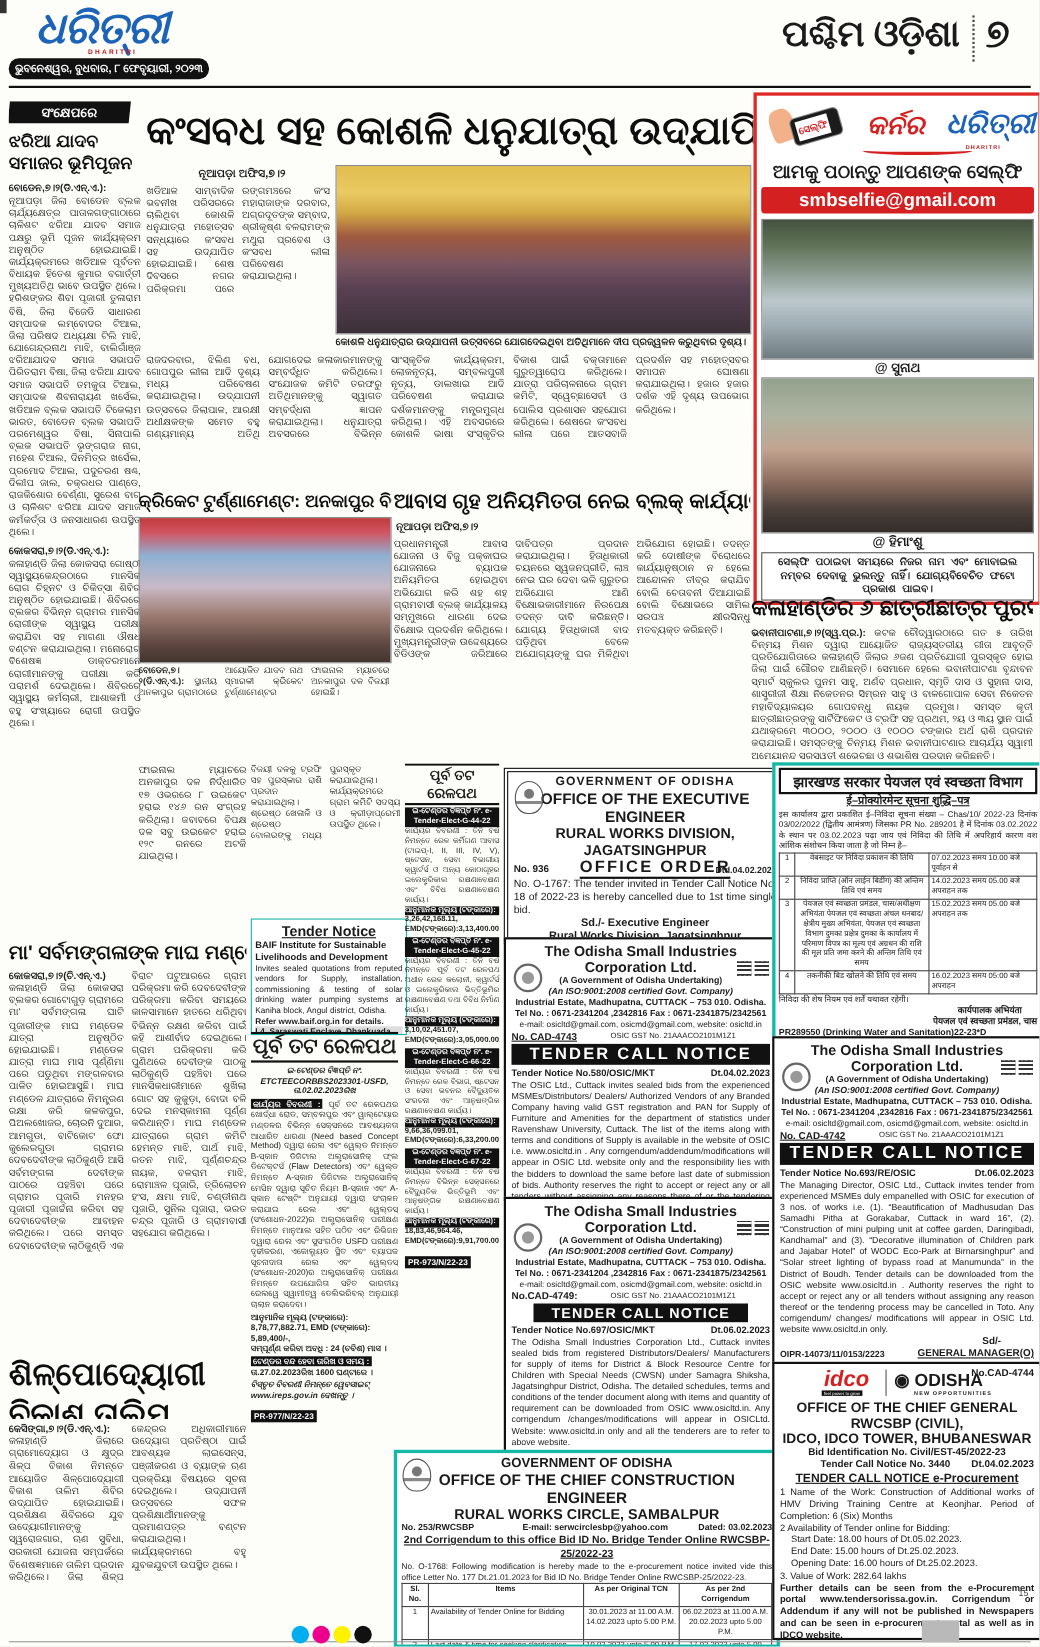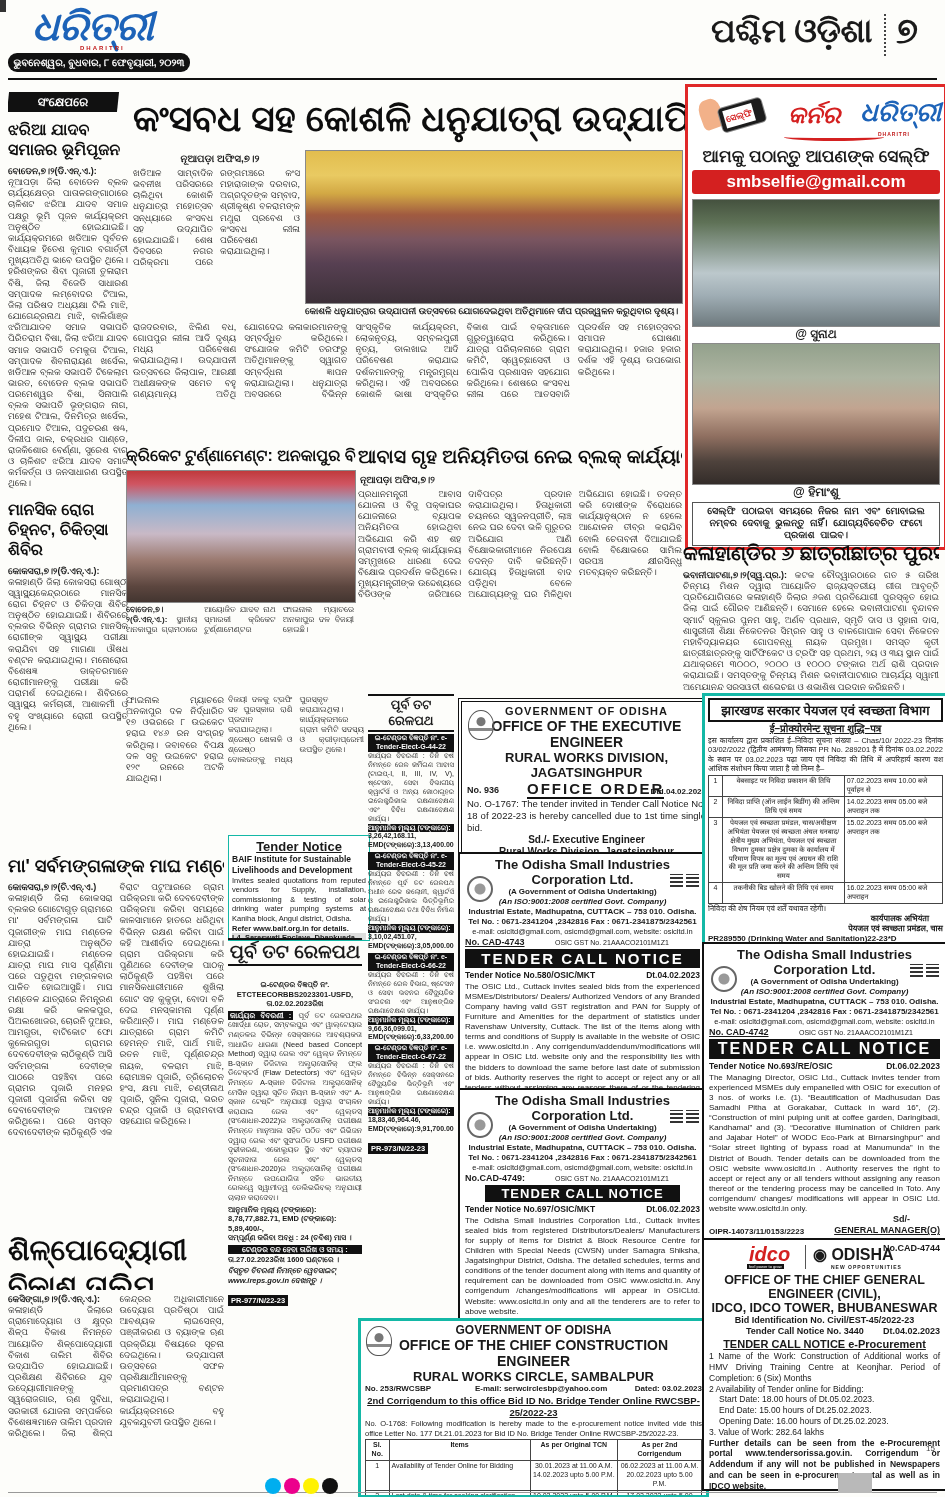--- a/index.html
+++ b/index.html
@@ -76,21 +76,20 @@
   <div class="abs datebox c t10 b" style="left:8px;top:53px;width:182px;height:19px;line-height:19px;">ଭୁବନେଶ୍ୱର, ବୁଧବାର, ୮ ଫେବୃୟାରୀ, ୨୦୨୩</div>
   <div class="abs edition r" style="left:610px;top:12px;width:262px;">ପଶ୍ଚିମ ଓଡ଼ିଶା</div>
   <div class="abs" style="left:884px;top:14px;height:42px;border-left:2px dotted #444;"></div>
   <div class="abs pagenum" style="left:896px;top:10px;">୭</div>
   <div class="abs" style="left:8px;top:78px;width:929px;height:2px;background:#111;"></div>
 
   <div class="abs ov" style="left:8px;top:92px;width:120px;height:762px;">
     <div class="bar c b t12" style="width:110px;height:20px;line-height:20px;transform:skewX(-6deg);"><span>ସଂକ୍ଷେପରେ</span></div>
     <div class="hl" style="font-size:16px;line-height:1.25;margin-top:8px;">ଝରିଆ ଯାଦବ ସମାଜର ଭୂମିପୂଜନ</div>
     <p class="t9 j" style="margin:6px 0 0;"><b>ବୋଡେନ,୭।୨(ଡି.ଏନ୍.ଏ.):</b> <span>ନୂଆପଡ଼ା ଜିଲା ବୋଡେନ ବ୍ଲକ ଚାର୍ଯ୍ୟକ୍ଷେତ୍ର ପାତାଳଗଙ୍ଗାଠାରେ ଚାଳିଶଟ ଝରିଆ ଯାଦବ ସମାଜ ପକ୍ଷରୁ ଭୂମି ପୂଜନ କାର୍ଯ୍ୟକ୍ରମ ଅନୁଷ୍ଠିତ ହୋଇଯାଇଛି। କାର୍ଯ୍ୟକ୍ରମରେ ଖଡିଆଳ ପୂର୍ବତନ ବିଧାୟକ ହିତେଶ କୁମାର ବଗାର୍ତ୍ତୀ ମୁଖ୍ୟଅତିଥି ଭାବେ ଉପସ୍ଥିତ ଥିଲେ। ହରିଶଙ୍କର ଶିବା ପୂଜାରୀ ତୁଳାରାମ ବିଷି, ଜିଲା ବିଜେଡି ସାଧାରଣ ସମ୍ପାଦକ ଲମ୍ବୋଦର ଟିଆଲ, ଜିଲା ପରିଷଦ ଅଧ୍ୟକ୍ଷା ଟିଲି ମାଝି, ଯୋଗେନ୍ଦ୍ରନାଥ ମାଝି, ବାଲିଗାଁଞ୍ଜ ଝରିଆଯାଦବ ସମାଜ ସଭାପତି ପିରିତରାମ ବିଷା, ଜିଲା ଝରିଆ ଯାଦବ ସମାଜ ସଭାପତି ତମକୁତା ଟିଆଲ, ସମ୍ପାଦକ ଶିବନାରାୟଣ ଖର୍ସେଲ, ଖଡିଆଳ ବ୍ଲକ ସଭାପତି ଟିକେଲାମ ଭାରତ, ବୋଡେନ ବ୍ଲକ ସଭାପତି ପରମେଶ୍ୱର ବିଷା, ସିନାପାଲି ବ୍ଲକ ସଭାପତି ଭୃଙ୍ଗରାଜ ନାଗ, ମହେଶ ଟିଆଲ, ଦିନମିତ୍ର ଖର୍ସେଲ, ପ୍ରମୋଦ ଟିଆଲ, ପଦୁଚରଣ ଷଣ୍ଢ, ଦିଲୀପ ଜାଲ, ଚକ୍ରଧର ପାଣ୍ଡେ, ରାଜକିଶୋର ବେର୍ଣ୍ଣା, ସୁରେଶ ବାଗ ଓ ଚାଳିଶଟ ଝରିଆ ଯାଦବ ସମାଜ କର୍ମକର୍ତ୍ତା ଓ ଜନସାଧାରଣ ଉପସ୍ଥିତ ଥିଲେ।</span></p>
-    <div class="hl" style="font-size:16px;line-height:1.25;margin-top:10px;">ମାନସିକ ରୋଗ ଚିହ୍ନଟ, ଚିକିତ୍ସା ଶିବିର</div>
     <p class="t9 j" style="margin:6px 0 0;"><b>କୋକସରା,୭।୨(ଡି.ଏନ୍.ଏ.):</b> <span>କଳାହାଣ୍ଡି ଜିଲା କୋକସରା ଗୋଷ୍ଠୀ ସ୍ୱାସ୍ଥ୍ୟକେନ୍ଦ୍ରଠାରେ ମାନସିକ ରୋଗ ଚିହ୍ନଟ ଓ ଚିକିତ୍ସା ଶିବିର ଅନୁଷ୍ଠିତ ହୋଇଯାଇଛି। ଶିବିରରେ ବ୍ଲକର ବିଭିନ୍ନ ଗ୍ରାମର ମାନସିକ ରୋଗୀଙ୍କ ସ୍ୱାସ୍ଥ୍ୟ ପରୀକ୍ଷା କରାଯିବା ସହ ମାଗଣା ଔଷଧ ବଣ୍ଟନ କରାଯାଇଥିଲା। ମନୋରୋଗ ବିଶେଷଜ୍ଞ ଡାକ୍ତରମାନେ ରୋଗୀମାନଙ୍କୁ ପରୀକ୍ଷା କରି ପରାମର୍ଶ ଦେଇଥିଲେ। ଶିବିରରେ ସ୍ୱାସ୍ଥ୍ୟ କର୍ମଚାରୀ, ଆଶାକର୍ମୀ ଓ ବହୁ ସଂଖ୍ୟାରେ ରୋଗୀ ଉପସ୍ଥିତ ଥିଲେ।</span></p>
   </div>
 
   <div class="abs hl c" style="left:133px;top:90px;width:548px;font-size:36px;line-height:58px;white-space:nowrap;">କଂସବଧ ସହ କୋଶଳି ଧନୁଯାତ୍ରା ଉଦ୍‌ଯାପିତ</div>
   <div class="abs b c t10" style="left:150px;top:153px;width:140px;">ନୂଆପଡ଼ା ଅଫିସ,୭।୨</div>
   <div class="abs ov col2 t9 j" style="left:133px;top:168px;width:167px;height:140px;">ଖଡିଆଳ ସାମ୍ବାଦିକ ଭବନୀଖ ପରିସରରେ ଚାଲିଥିବା କୋଶଳି ଧନୁଯାତ୍ରା ମହୋତ୍ସବ ସନ୍ଧ୍ୟାରେ କଂସବଧ ସହ ଉଦ୍‌ଯାପିତ ହୋଇଯାଇଛି। ଶେଷ ଦିବସରେ ନଗର ପରିକ୍ରମା ପରେ ରଙ୍ଗମଞ୍ଚରେ କଂସ ମହାରାଜାଙ୍କ ଦରବାର, ଅଗ୍ରଦୂତଙ୍କ ସମ୍ବାଦ, ଶ୍ରୀକୃଷ୍ଣ ବଳରାମଙ୍କ ମଥୁରା ପ୍ରବେଶ ଓ କଂସବଧ ଲୀଳା ପରିବେଷଣ କରାଯାଇଥିଲା।</div>
   <div class="abs photo ph-dhanu" style="left:305px;top:150px;width:376px;height:152px;"></div>
   <div class="abs b t9 ov" style="left:305px;top:306px;width:376px;height:12px;">କୋଶଳି ଧନୁଯାତ୍ରାର ଉଦ୍‌ଯାପନୀ ଉତ୍ସବରେ ଯୋଗଦେଇଥିବା ଅତିଥିମାନେ ଦୀପ ପ୍ରଜ୍ୱଳନ କରୁଥିବାର ଦୃଶ୍ୟ।</div>
   <div class="abs ov col5 t9 j" style="left:133px;top:322px;width:548px;height:120px;">ରାଜଦରବାର, ଝିଲିଣ ବଧ, ଗୋପପୁର ଲୀଳା ଆଦି ଦୃଶ୍ୟ ମଧ୍ୟ ପରିବେଷଣ କରାଯାଇଥିଲା। ଉଦ୍‌ଯାପନୀ ଉତ୍ସବରେ ଜିଲାପାଳ, ଆରକ୍ଷୀ ଅଧୀକ୍ଷକଙ୍କ ସମେତ ବହୁ ଗଣ୍ୟମାନ୍ୟ ଅତିଥି ଯୋଗଦେଇ କଳାକାରମାନଙ୍କୁ ସମ୍ବର୍ଦ୍ଧିତ କରିଥିଲେ। ସଂଯୋଜକ କମିଟି ତରଫରୁ ଅତିଥିମାନଙ୍କୁ ସ୍ୱାଗତ ସମ୍ବର୍ଦ୍ଧନା ଜ୍ଞାପନ କରାଯାଇଥିଲା। ଧନୁଯାତ୍ରା ଅବସରରେ ବିଭିନ୍ନ ସାଂସ୍କୃତିକ କାର୍ଯ୍ୟକ୍ରମ, ଲୋକନୃତ୍ୟ, ସମ୍ବଲପୁରୀ ନୃତ୍ୟ, ଡାଲଖାଇ ଆଦି ପରିବେଷଣ କରାଯାଇ ଦର୍ଶକମାନଙ୍କୁ ମନ୍ତ୍ରମୁଗ୍ଧ କରିଥିଲା। ଏହି ଅବସରରେ କୋଶଳି ଭାଷା ସଂସ୍କୃତିର ବିକାଶ ପାଇଁ ବକ୍ତାମାନେ ଗୁରୁତ୍ୱାରୋପ କରିଥିଲେ। ଯାତ୍ରା ପରିଚାଳନାରେ ଗ୍ରାମ କମିଟି, ସ୍ୱେଚ୍ଛାସେବୀ ଓ ପୋଲିସ ପ୍ରଶାସନ ସହଯୋଗ କରିଥିଲେ। ଶେଷରେ କଂସବଧ ଲୀଳା ପରେ ଆତସବାଜି ପ୍ରଦର୍ଶନ ସହ ମହୋତ୍ସବର ସମାପନ ଘୋଷଣା କରାଯାଇଥିଲା। ହଜାର ହଜାର ଦର୍ଶକ ଏହି ଦୃଶ୍ୟ ଉପଭୋଗ କରିଥିଲେ।</div>
 
@@ -137,25 +136,25 @@
     <div class="c b ulw" style="font-size:13px;">Tender Notice</div>
     <div class="b t85">BAIF Institute for Sustainable Livelihoods and Development</div>
     <div class="t75 j">Invites sealed quotations from reputed vendors for Supply, installation, commissioning &amp; testing of solar drinking water pumping systems at Kaniha block, Angul district, Odisha.</div>
     <div class="b t75">Refer www.baif.org.in for details.</div>
     <div class="b t75" style="background:#ddd;">L4, Saraswati Enclave, Dhankuada</div>
 
   </div>
 
   <div class="abs ov" style="left:228px;top:938px;width:134px;height:552px;">
     <div class="rlyhead" style="font-size:19px;padding:1px 0;">ପୂର୍ବ ତଟ ରେଳପଥ</div>
-    <div class="c b t75" style="margin-top:14px;">ଇ-ଟେଣ୍ଡର ବିଜ୍ଞପ୍ତି ନଂ. ETCTEECORBBS2023301-USFD, ତା.02.02.2023ରିଖ</div>
+    <div class="c b t75" style="margin-top:2px;font-style:italic;">ଇ-ଟେଣ୍ଡର ବିଜ୍ଞପ୍ତି ନଂ. ETCTEECORBBS2023301-USFD, ତା.02.02.2023ରିଖ</div>
     <p class="t75 j" style="margin:2px 0 0;"><span class="bar b" style="padding:0 2px;">କାର୍ଯ୍ୟର ବିବରଣୀ :</span> <span>ପୂର୍ବ ତଟ ରେଳପଥର ଖୋର୍ଦ୍ଧା ରୋଡ, ସମ୍ବଲପୁର ଏବଂ ୱାଲ୍ଟେୟାର ମଣ୍ଡଳର ବିଭିନ୍ନ ସେକ୍ସନରେ ଆବଶ୍ୟକତା ଆଧାରିତ ଧାରଣା (Need based Concept Method) ଦ୍ୱାରା ରେଲ ଏବଂ ୱେଲ୍ଡ ନିମନ୍ତେ B-ସ୍କାନ ଡିଜିଟାଲ ଅଲ୍ଟ୍ରାସୋନିକ୍ ଫ୍ଲ ଡିଟେକ୍ଟର୍ସ (Flaw Detectors) ଏବଂ ୱେଲ୍ଡ ନିମନ୍ତେ A-ସ୍କାନ ଡିଜିଟାଲ ଅଲ୍ଟ୍ରାସୋନିକ୍ ମେସିନ ଦ୍ୱାରା ସୂଚିତ ନିୟମ B-ସ୍କାନ ଏବଂ A-ସ୍କାନ ଟେଷ୍ଟିଂ ଅନୁଯାୟୀ ଦ୍ୱାରା ସଂଚାଳନ କରାଯାଇ ରେଲ ଏବଂ ୱେଲ୍ଡସ୍ (ସଂଶୋଧନ-2022)ର ଅଲ୍ଟ୍ରାସୋନିକ୍ ପରୀକ୍ଷଣ ନିମନ୍ତେ ମାନୁଆଲ ସହିତ ପଠିତ ଏବଂ ରିଭିଜନ ଦ୍ୱାରା ରେଲ ଏବଂ ସୁସଂଗଠିତ USFD ପରୀକ୍ଷଣ ଦୃଢୀକରଣ, ଏକୋଲ୍ୟୁଡ ସ୍ଥିତ ଏବଂ ବ୍ୟାପକ ସୂଚନାଦାତା ରେଲ ଏବଂ ୱେଲ୍ଡସ୍ (ସଂଶୋଧନ-2020)ର ଅଲ୍ଟ୍ରାସୋନିକ୍ ପରୀକ୍ଷଣ ନିମନ୍ତେ ଉପଯୋଗିତା ସହିତ ଭାରତୀୟ ରେଲୱେ ସ୍ୱାମୀତ୍ୱ ଡେଲିଭରିବଲ୍ ଅନୁଯାୟୀ ଚାଲାନ କରାଦେବା।</span></p>
     <div class="b t75" style="margin-top:2px;">ଆନୁମାନିକ ମୂଲ୍ୟ (ଟଙ୍କାରେ): 8,78,77,882.71, EMD (ଟଙ୍କାରେ): 5,89,400/-,</div>
     <div class="b t75">ସମ୍ପୂର୍ଣ୍ଣ କରିବା ଅବଧି : 24 (ଚବିଶ) ମାସ ।</div>
-    <p class="t75" style="margin:2px 0 0;"><span class="bar b" style="padding:0 14px;margin-top:35px;">ଟେଣ୍ଡର ବନ୍ଦ ହେବା ତାରିଖ ଓ ସମୟ :</span> <b>ତା.27.02.2023ରିଖ 1600 ଘଣ୍ଟାରେ ।</b></p>
+    <p class="t75" style="margin:2px 0 0;"><span class="bar b" style="padding:0 2px;margin-top:35px;">ଟେଣ୍ଡର ବନ୍ଦ ହେବା ତାରିଖ ଓ ସମୟ :</span> <b>ତା.27.02.2023ରିଖ 1600 ଘଣ୍ଟାରେ ।</b></p>
     <div class="t75 b" style="margin-top:2px;font-style:italic;">ବିସ୍ତୃତ ବିବରଣୀ ନିମନ୍ତେ ୱେବସାଇଟ୍ www.ireps.gov.in ଦେଖନ୍ତୁ ।</div>
     <div style="margin-top:4px;"><span class="prbox">PR-977/N/22-23</span></div>
   </div>
 
   <div class="abs ov" style="left:368px;top:694px;width:86px;height:618px;">
     <div class="rlyhead" style="font-size:13px;padding:1px 0;">ପୂର୍ବ ତଟ ରେଳପଥ</div>
     <div>
       <div class="bar b t7 c" style="margin-top:2px;">ଇ-ଟେଣ୍ଡର ବିଜ୍ଞପ୍ତି ନଂ. e-Tender-Elect-G-44-22</div>
       <div class="t7 j">କାର୍ଯ୍ୟର ବିବରଣୀ : ତିନି ବର୍ଷ ନିମନ୍ତେ ରେଳ କର୍ମିଗଣ ଆବାସ (ଟାଇପ୍-I, II, III, IV, V), ଷ୍ଟେସନ, ସେବା ବିଭାଗୀୟ କ୍ୱାର୍ଟର୍ସ ଓ ଅନ୍ୟ କୋଠାଗୃହର ଇଲେକ୍ଟ୍ରିକାଲ ରକ୍ଷଣାବେକ୍ଷଣ ଏବଂ ବିବିଧ ରକ୍ଷଣାବେକ୍ଷଣ କାର୍ଯ୍ୟ।</div>
       <div class="bar b t7">ଆନୁମାନିକ ମୂଲ୍ୟ (ଟଙ୍କାରେ):</div>
@@ -346,21 +345,21 @@
 
   <div class="abs box ov" style="left:702px;top:1238px;width:231px;height:243px;padding:3px 5px;">
     <div style="position:relative;height:30px;">
       <span class="abs" style="left:40px;top:0;font-size:20px;font-weight:700;font-style:italic;color:#d42020;">idco</span>
       <span class="abs bar" style="left:38px;top:21px;font-size:4px;padding:0 2px;">feel power to grow</span>
       <span class="abs" style="left:96px;top:2px;height:24px;border-left:1px solid #555;"></span>
       <span class="abs b" style="left:104px;top:2px;font-size:16px;">◉ <span>ODISHA</span></span>
       <span class="abs b" style="left:122px;top:21px;font-size:5px;letter-spacing:1px;">NEW OPPORTUNITIES</span>
       <span class="abs b t9" style="right:0;top:0;">No.CAD-4744</span>
     </div>
-    <div class="c b" style="font-size:12.5px;">OFFICE OF THE CHIEF GENERAL ENGINEER (CIVIL),</div>
+    <div class="c b" style="font-size:12.5px;">OFFICE OF THE CHIEF GENERAL RWCSBP (CIVIL),</div>
     <div class="c b" style="font-size:12.5px;">IDCO, IDCO TOWER, BHUBANESWAR</div>
     <div class="c b t9">Bid Identification No. Civil/EST-45/2022-23</div>
     <div style="position:relative;height:12px;">
       <span class="b t9 abs" style="left:0;margin-left:37px;">Tender Call Notice No. 3440</span>
       <span class="b t9 abs" style="right:0;">Dt.04.02.2023</span>
     </div>
     <div class="c b t11 ulw">TENDER CALL NOTICE e-Procurement</div>
     <div class="t85 j">1  Name of the Work: Construction of Additional works of HMV Driving Training Centre at Keonjhar. Period of Completion: 6 (Six) Months</div>
     <div class="t85">2  Availability of Tender online for Bidding:</div>
     <div class="t85" style="padding-left:10px;">Start Date: 18.00 hours of Dt.05.02.2023.</div>

